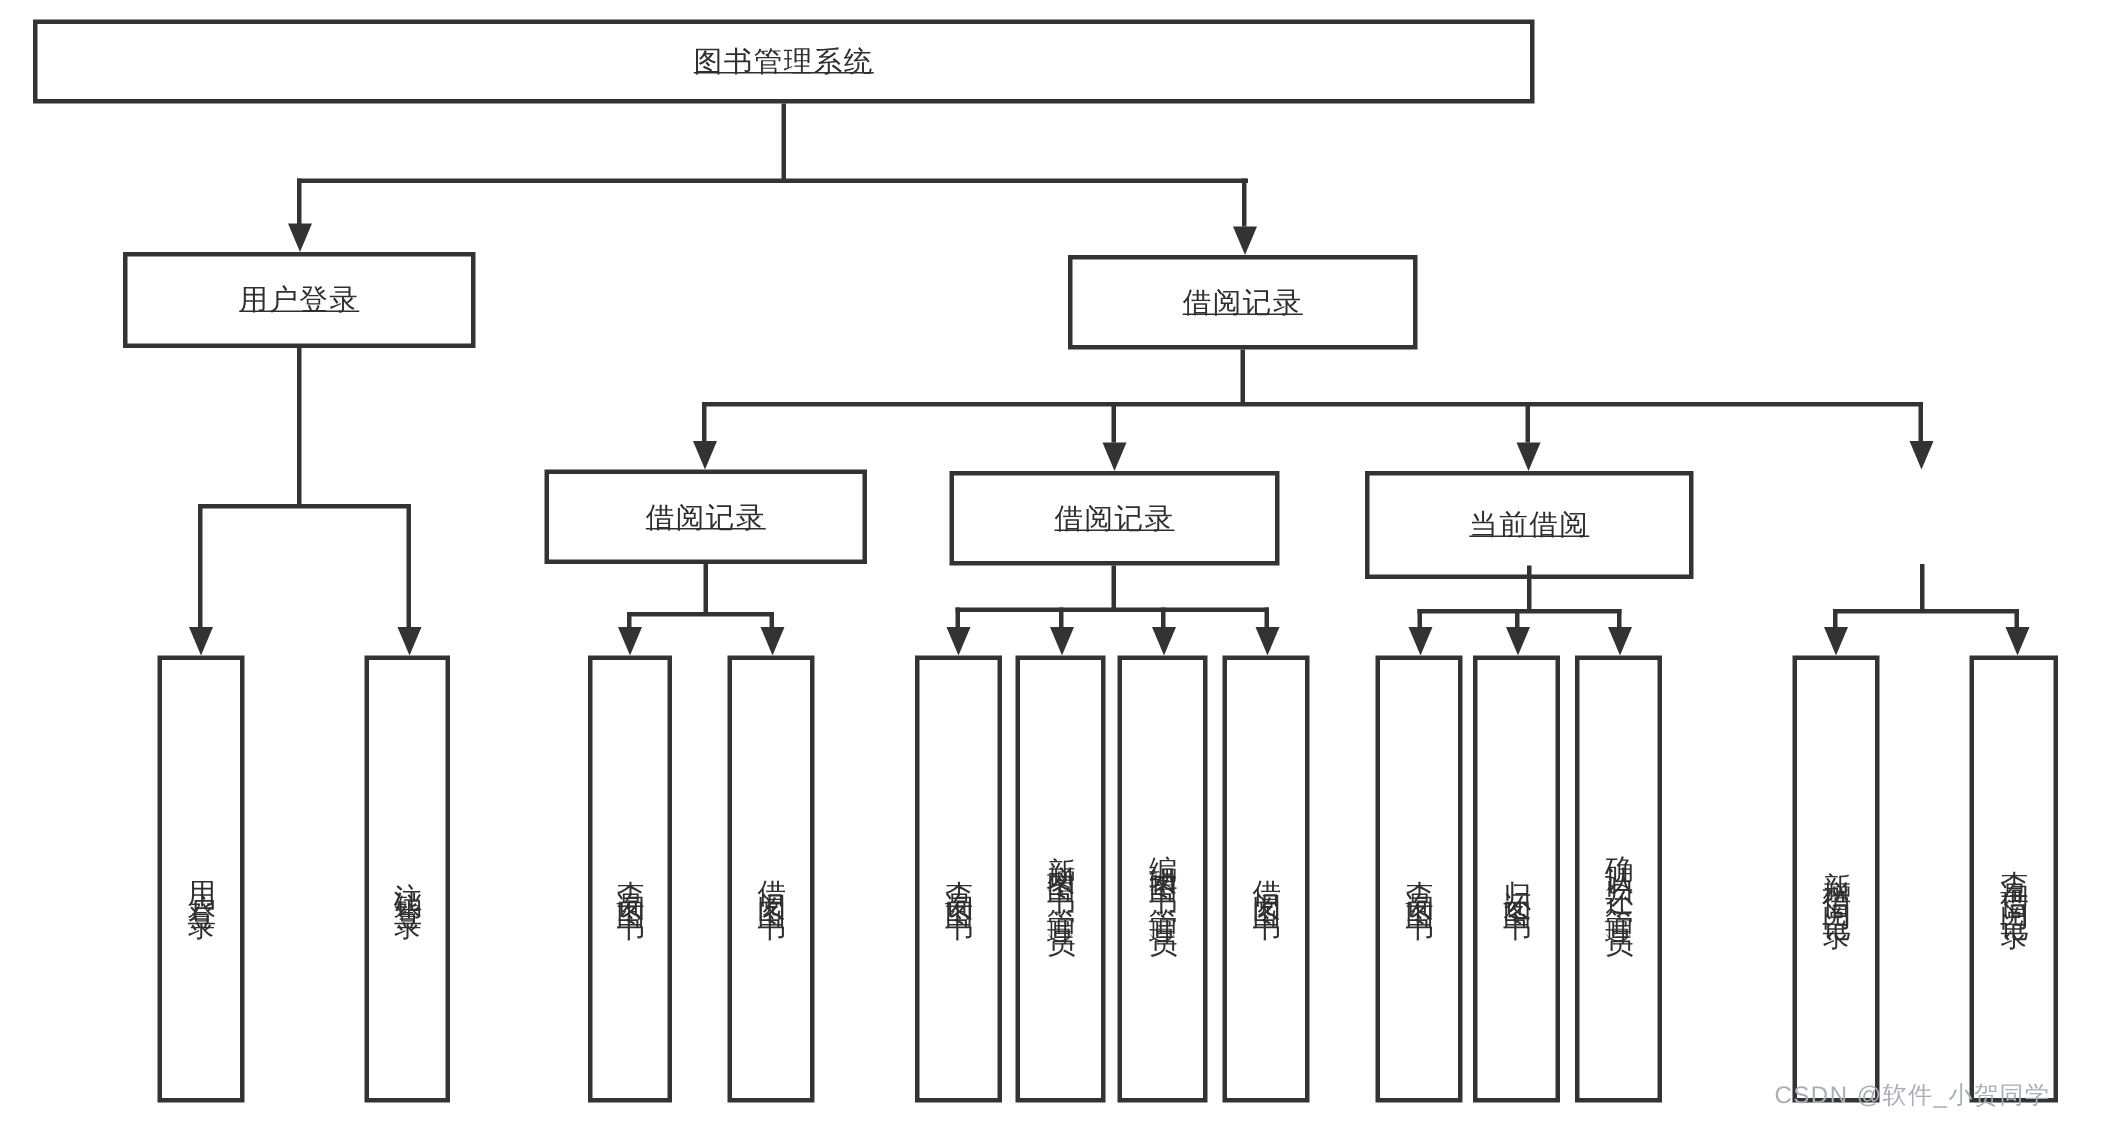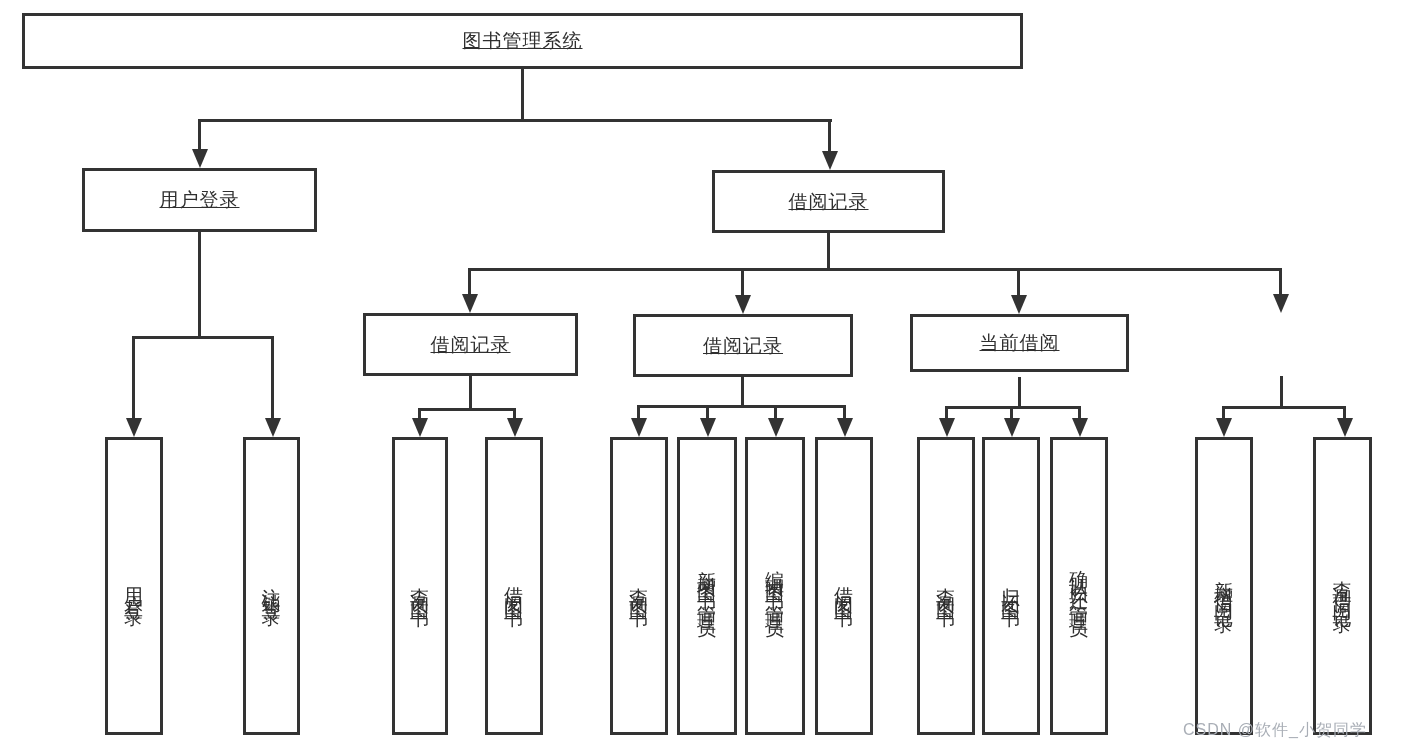--- a/index.html
+++ b/index.html
@@ -60,21 +60,21 @@
   <div class="arrow" style="left:462px;top:294px"></div>
   <div class="vl" style="left:741px;top:268px;height:27px"></div>
   <div class="arrow" style="left:735px;top:295px"></div>
   <div class="vl" style="left:1017px;top:268px;height:27px"></div>
   <div class="arrow" style="left:1011px;top:295px"></div>
   <div class="vl" style="left:1279px;top:268px;height:27px"></div>
   <div class="arrow" style="left:1273px;top:294px"></div>
 
   <div class="box h" style="left:363px;top:313px;width:215px;height:63px">借阅记录</div>
   <div class="box h" style="left:633px;top:314px;width:220px;height:63px">借阅记录</div>
-  <div class="box h" style="left:910px;top:314px;width:219px;height:58px">当前借阅</div>
+  <div class="box h" style="left:910px;top:314px;width:219px;height:72px">当前借阅</div>
 
   <div class="vl" style="left:469px;top:376px;height:33px"></div>
   <div class="hl" style="left:418px;top:408px;width:98px"></div>
   <div class="vl" style="left:418px;top:408px;height:11px"></div>
   <div class="arrow" style="left:412px;top:418px"></div>
   <div class="vl" style="left:513px;top:408px;height:11px"></div>
   <div class="arrow" style="left:507px;top:418px"></div>
 
   <div class="vl" style="left:741px;top:377px;height:29px"></div>
   <div class="hl" style="left:637px;top:405px;width:209px"></div>

